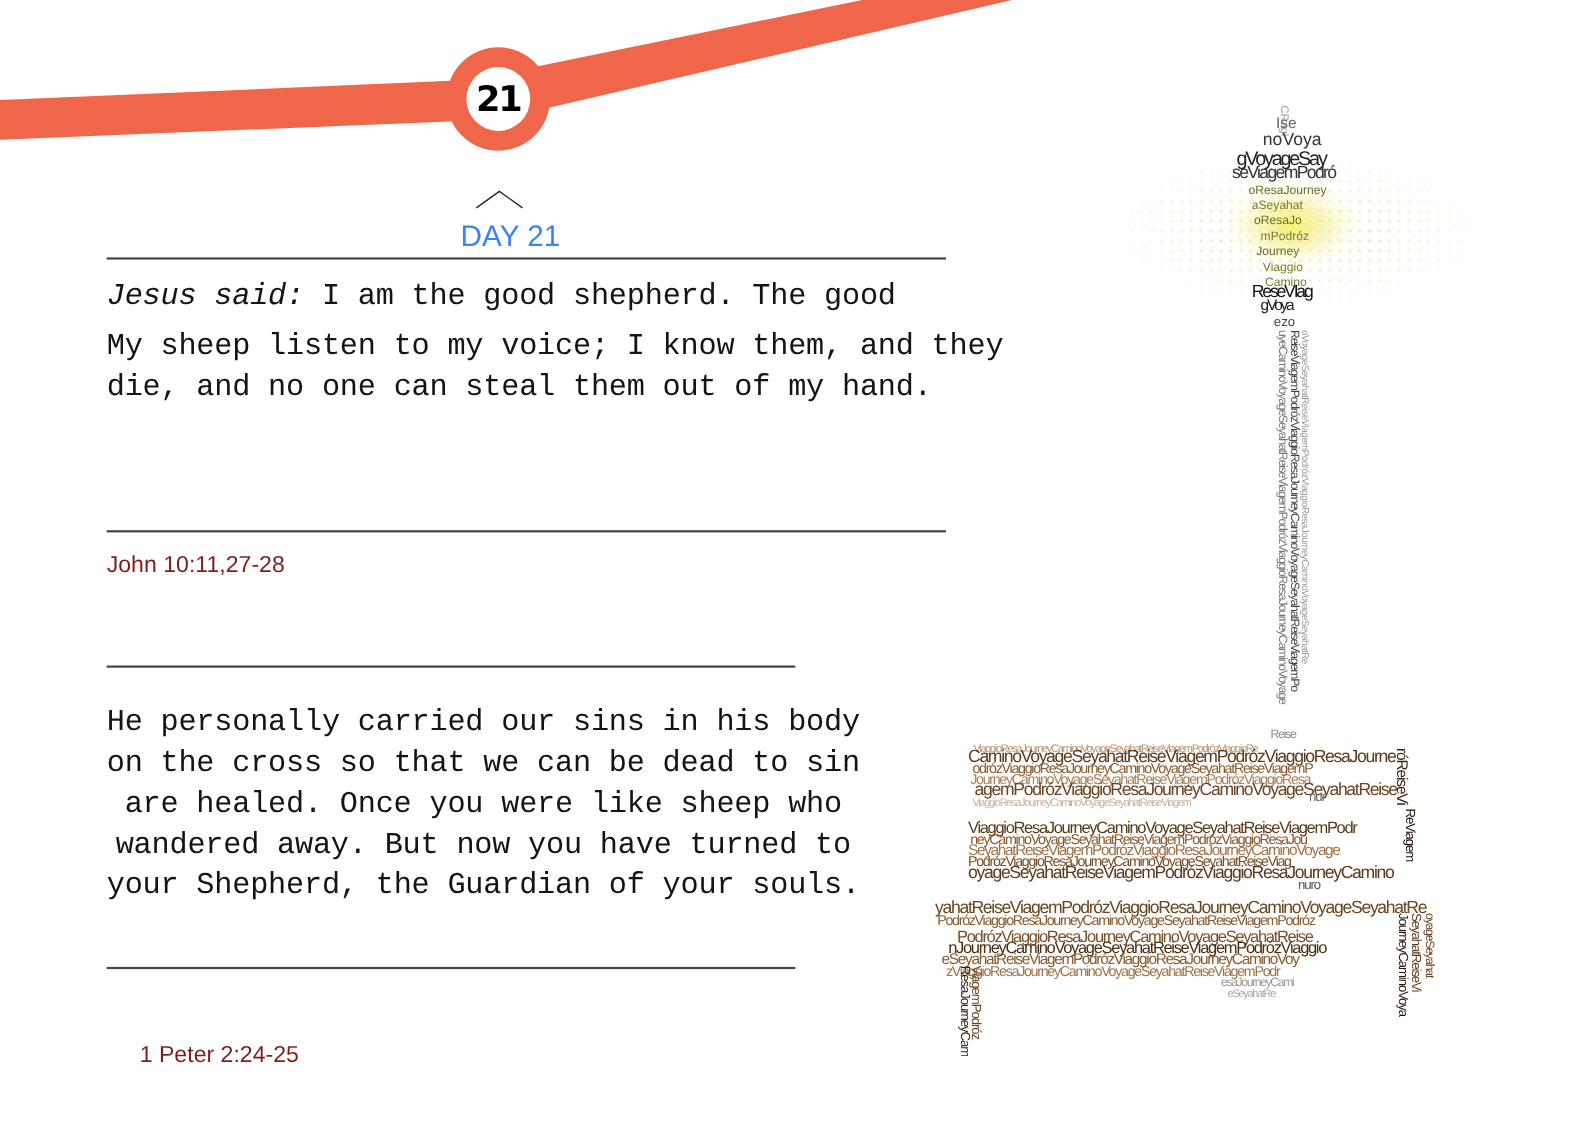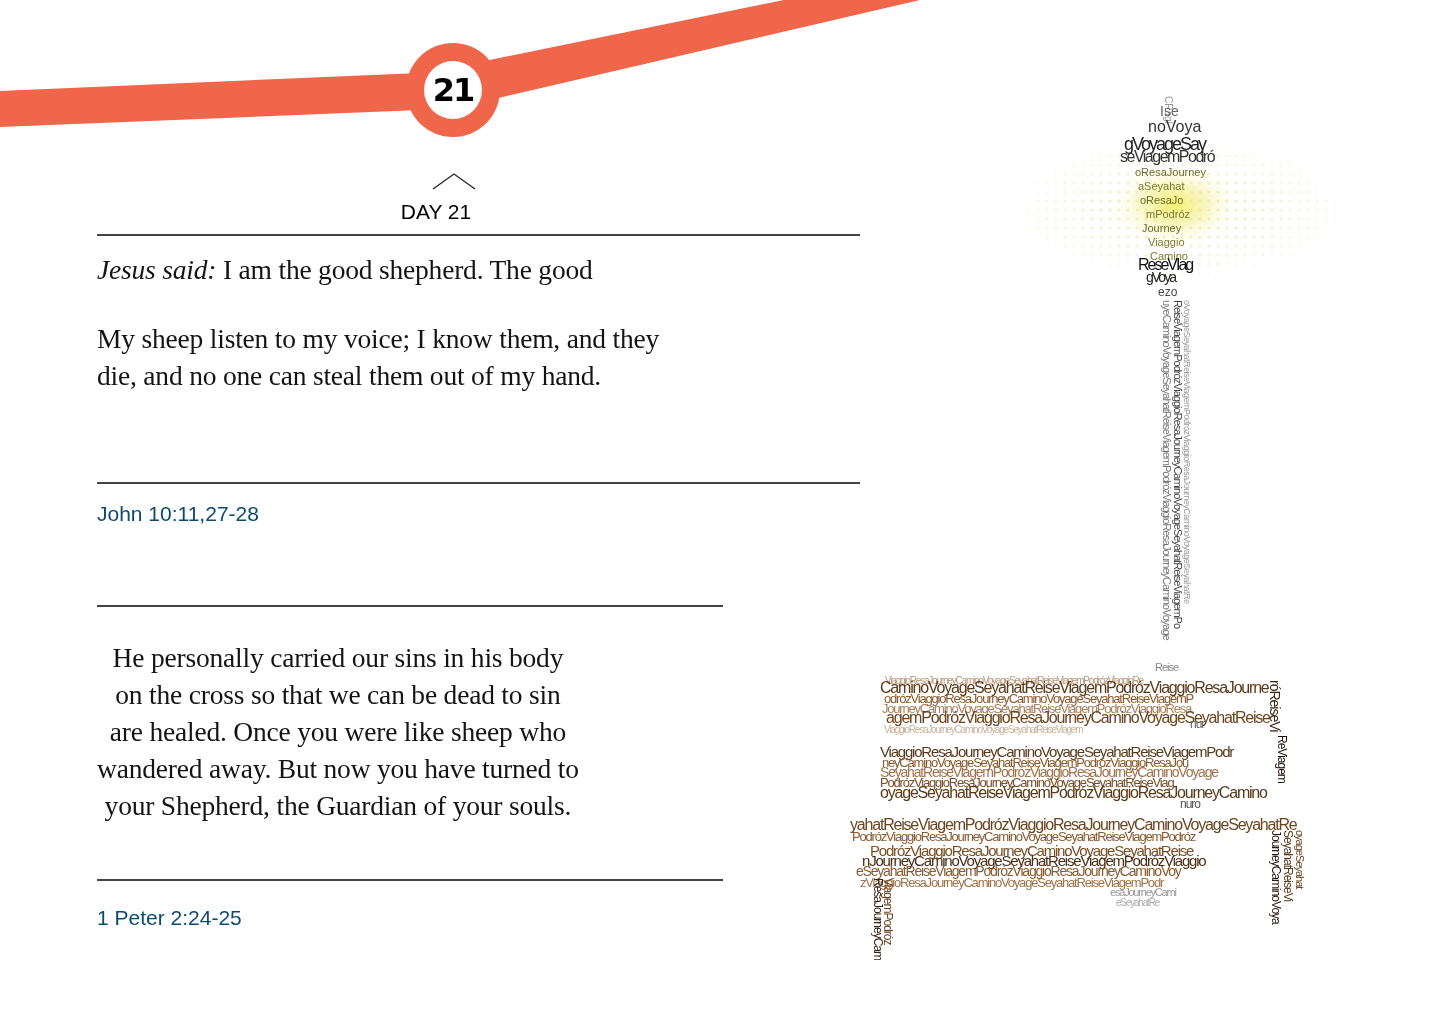--- a/index.html
+++ b/index.html
@@ -5,28 +5,28 @@
   html, body { margin: 0; padding: 0; background: #ffffff; }
   body { width: 1445px; height: 1025px; position: relative; overflow: hidden;
          font-family: "DejaVu Sans", "Liberation Sans", sans-serif; color: #1a1a1a; }
   .band { position: absolute; left: 0; top: 0; width: 1445px; height: 160px; }
   .day-badge { position: absolute; left: 406px; top: 43px; width: 94px; height: 94px; border-radius: 50%;
                background: #f0664b; }
   .day-badge-inner { position: absolute; left: 18px; top: 18px; width: 58px; height: 58px; border-radius: 50%;
                background: #ffffff; display: flex; align-items: center; justify-content: center;
                font-family: "DejaVu Sans", sans-serif; font-weight: bold; font-size: 32px; letter-spacing: -2px; color: #000000; }
   .chevron { position: absolute; left: 432px; top: 172px; width: 44px; height: 18px; }
-  .day-label { position: absolute; left: 336px; top: 200px; width: 200px; text-align: center;
-               color: #000000; font-family: "Liberation Sans", sans-serif; font-size: 21px; letter-spacing: 0px; }
+  .day-label { position: absolute; left: 364px; top: 200px; width: 200px; text-align: center;
+               color: #3b82f6; font-family: "Liberation Sans", sans-serif; font-size: 27px; letter-spacing: 0px; }
   .rule { position: absolute; height: 1.5px; background: #444; }
-  .verse { position: absolute; left: 97px; font-family: Liberation Serif, serif; font-size: 27.5px;
+  .verse { position: absolute; left: 97px; font-family: Liberation Mono, monospace; font-size: 27.5px;
            line-height: 37px; color: #141414; letter-spacing: -0.2px; }
   .verse p { margin: 0; }
   .verse .em { font-style: italic; }
-  .ref { position: absolute; left: 97px; font-family: "Liberation Sans", sans-serif; font-size: 21px; color: #0c4a6e; }
+  .ref { position: absolute; left: 97px; font-family: "Liberation Sans", sans-serif; font-size: 21px; color: #7f1d1d; }
   .art { position: absolute; left: 840px; top: 70px; width: 500px; height: 890px; }
   .art text { font-family: "Liberation Sans", sans-serif; }
 </style>
 </head>
 <body>
 
 <svg class="band" viewBox="0 0 1445 160">
   <polygon points="0,91 420,73 420,110 0,127" fill="#f0664b"></polygon>
   <polygon points="480,64 860,-14 920,0 490,100" fill="#f0664b"></polygon>
   <polygon points="480,62 862,-16 913,0 488,98" fill="#f0664b"></polygon>
@@ -39,39 +39,39 @@
 <svg class="chevron" viewBox="0 0 44 18">
   <polyline points="1,17 22,2 43,17" fill="none" stroke="#222" stroke-width="1.2"></polyline>
 </svg>
 
 <div class="day-label">DAY 21</div>
 
 <div class="rule" style="left:97px; top:234px; width:763px;"></div>
 
 <div class="verse" style="top:251px;">
   <p><span class="em">Jesus said:</span> <span>I am the good shepherd. The good</span></p>
-  <p style="margin-top:32px;">My sheep listen to my voice; I know them, and they</p>
+  <p style="margin-top:9px;">My sheep listen to my voice; I know them, and they</p>
   <p>die, and no one can steal them out of my hand.</p>
 </div>
 
 <div class="rule" style="left:97px; top:482px; width:763px;"></div>
 <div class="ref" style="top:502px;">John 10:11,27-28</div>
 
 <div class="rule" style="left:97px; top:605px; width:626px;"></div>
 
 <div class="verse" style="top:639px;text-align:center;">
   <p>He personally carried our sins in his body</p>
   <p>on the cross so that we can be dead to sin</p>
   <p>are healed. Once you were like sheep who</p>
   <p>wandered away. But now you have turned to</p>
   <p>your Shepherd, the Guardian of your souls.</p>
 </div>
 
 <div class="rule" style="left:97px; top:879px; width:626px;"></div>
-<div class="ref" style="top:906px;">1 Peter 2:24-25</div>
+<div class="ref" style="top:947px;margin-left:30px;">1 Peter 2:24-25</div>
 
 <svg class="art" viewBox="840 70 500 890">
   <defs>
     <radialGradient id="glow" cx="50%" cy="50%" r="50%">
       <stop offset="0%" stop-color="#f5f06a" stop-opacity="0.95"></stop>
       <stop offset="45%" stop-color="#f3ee90" stop-opacity="0.55"></stop>
       <stop offset="100%" stop-color="#ffffff" stop-opacity="0"></stop>
     </radialGradient>
     <pattern id="dots" width="9" height="9" patternUnits="userSpaceOnUse">
       <circle cx="3" cy="3" r="1.6" fill="#e8e3a0"></circle>

